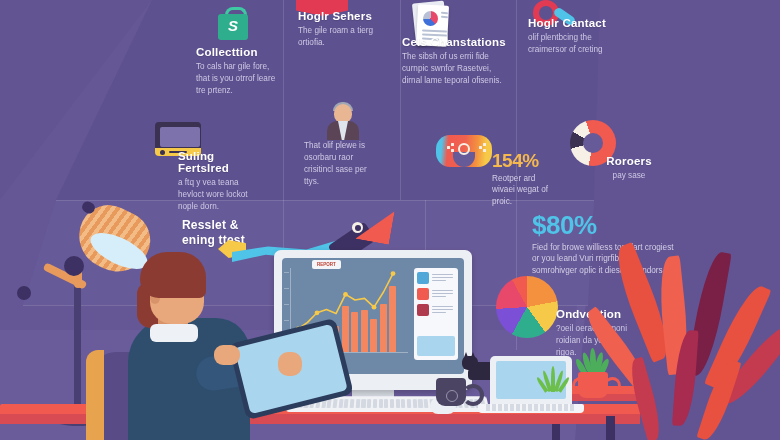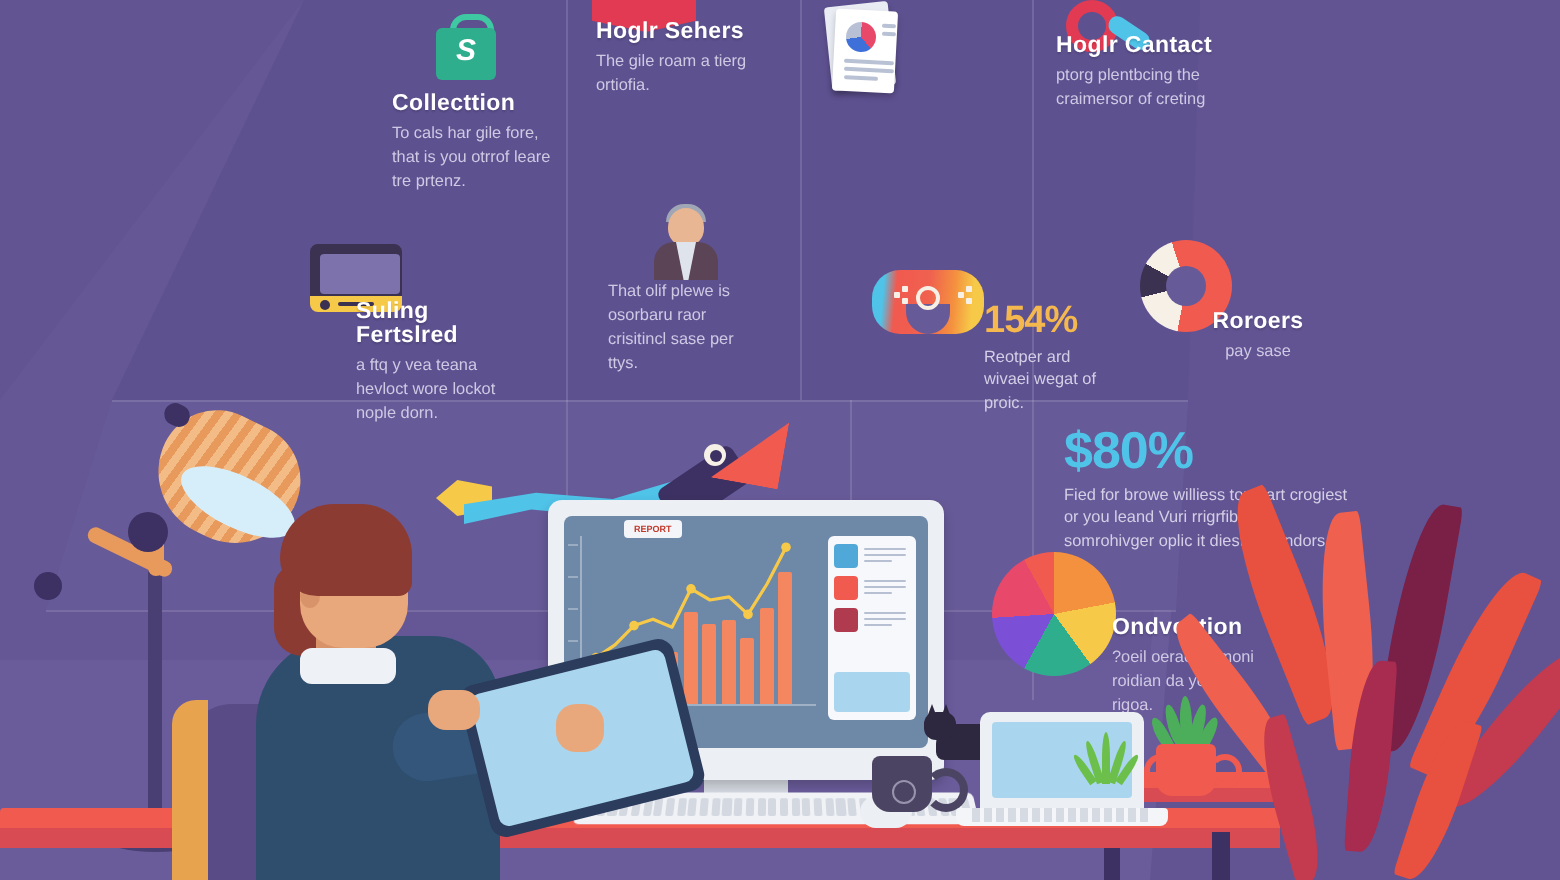--- a/index.html
+++ b/index.html
@@ -271,28 +271,32 @@
   <div class="icon doc" style="left:410px;top:2px;">
     <div class="p1"></div>
       <div class="p2"></div>
     <div class="pie-m"></div>
     <div class="ln" style="left:31px;top:10px;width:7px;"></div>
     <div class="ln" style="left:31px;top:14px;width:7px;"></div>
     <div class="ln" style="left:12px;top:28px;width:25px;"></div>
     <div class="ln" style="left:12px;top:32px;width:25px;"></div>
     <div class="ln" style="left:12px;top:36px;width:17px;"></div>
   </div>
+  <div class="cell" style="left:402px;top:36px;width:104px;">
+    <p class="title">Cels Chanstations</p>
+    <p class="body">The sibsh of us errii fide curnpic swnfor Rasetvei, dirnal lame teporal ofisenis.</p>
+  </div>
 
   <div class="icon mag" style="left:531px;top:10px;">
     <div class="ring"></div>
       <div class="hand"></div>
   </div>
   <div class="cell" style="left:528px;top:17px;width:92px;">
     <p class="title">Hoglr Cantact</p>
-    <p class="body">ptorg plentbcing the craimersor of creting</p>
+    <p class="body">olif plentbcing the craimersor of creting</p>
   </div>
 
   <div class="icon mon" style="left:155px;top:122px;">
     <div class="scr">
         <div class="inner"></div>
       </div>
     <div class="base"></div>
       <div class="dot"></div>
       <div class="bar"></div>
   </div>
@@ -328,20 +332,23 @@
   </div>
 
   <div class="icon donut" style="left:570px;top:120px;">
     <div class="hole"></div>
   </div>
   <div class="cell" style="left:594px;top:155px;width:70px;text-align:center;">
     <p class="title">Roroers</p>
     <p class="body">pay sase</p>
   </div>
 
+  <div class="cell" style="left:182px;top:218px;width:86px;">
+    <p class="title" style="font-size:12px;line-height:1.25;">Resslet &amp; ening ttest</p>
+  </div>
 
   <div>
     <div class="rk-flame"></div>
     <div class="rk-trail"></div>
     <div class="rk-body"></div>
     <div class="rk-nose"></div>
     <div class="rk-win">
         <i></i>
       </div>
   </div>

